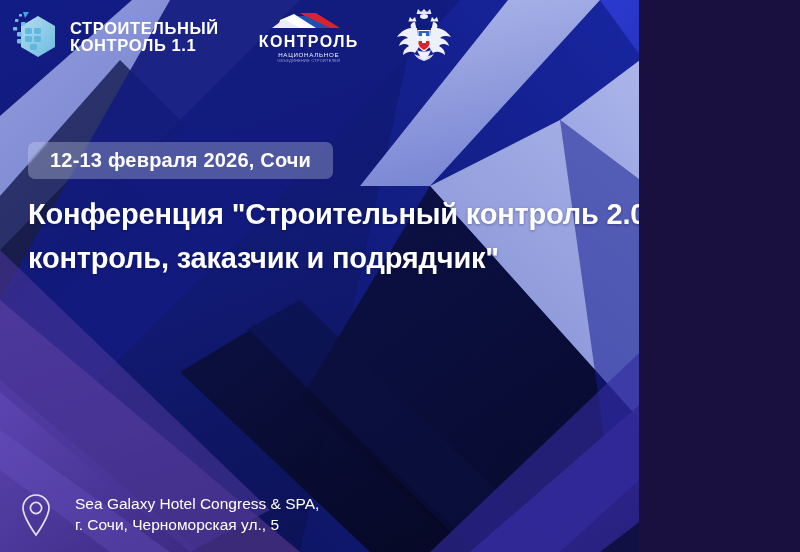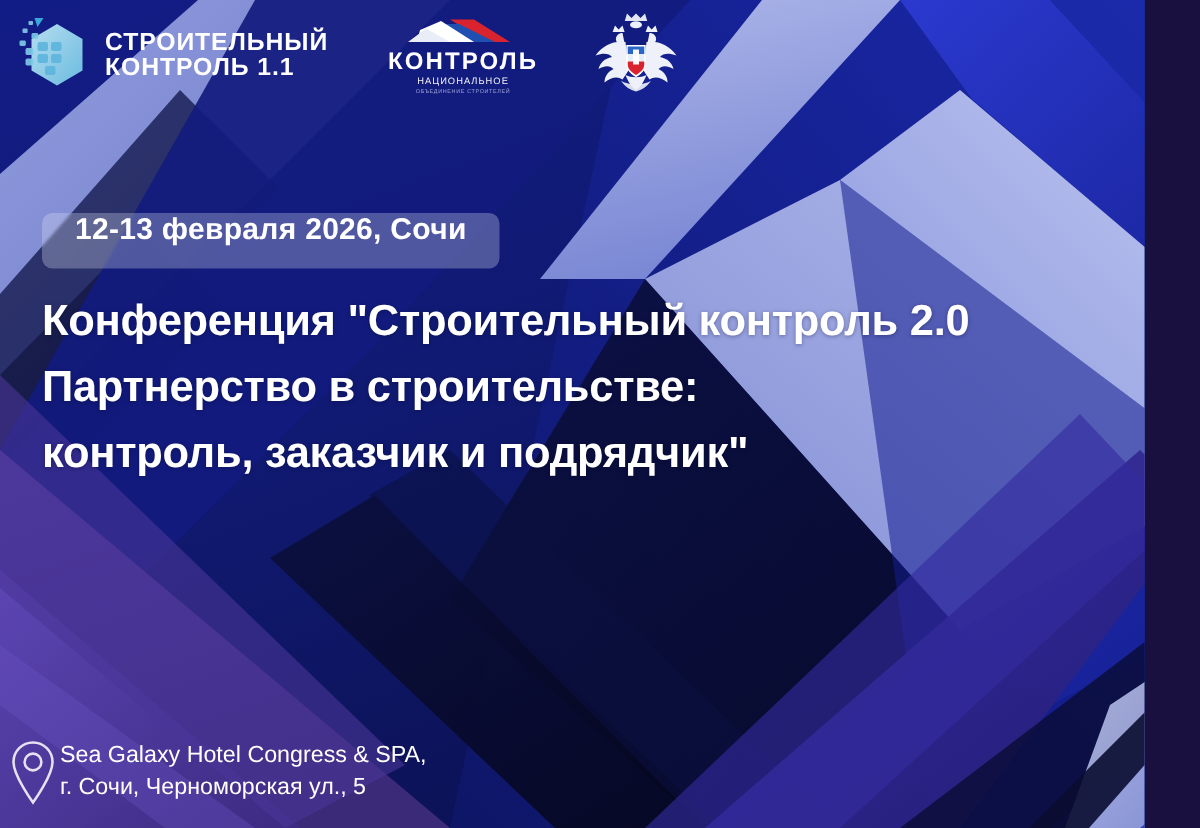--- a/index.html
+++ b/index.html
@@ -7,21 +7,21 @@
     margin: 0;
     padding: 0;
     background: #1a1040;
   }
   body {
     font-family: "Liberation Sans", "DejaVu Sans", sans-serif;
   }
 
   #banner {
     position: relative;
-    width: 763px;
+    width: 639px;
     height: 552px;
     overflow: hidden;
     background: #0c4a6e;
     user-select: none;
   }
 
   
   .bg-layer {
     position: absolute;
     inset: 0;
@@ -109,20 +109,21 @@
   }
 
   
   .date-badge {
     position: absolute;
     left: 28px;
     top: 142px;
     height: 37px;
     padding: 0 22px;
     display: flex;
+    align-items: center;
     border-radius: 7px;
     background: rgba(222, 228, 246, 0.30);
     backdrop-filter: blur(1px);
     z-index: 12;
   }
   .date-badge-text {
     color: #ffffff;
     font-weight: bold;
     font-size: 20px;
     letter-spacing: 0.2px;
@@ -142,25 +143,25 @@
     font-size: 29px;
     line-height: 44px;
     letter-spacing: -0.2px;
     white-space: nowrap;
     text-shadow: 0 1px 3px rgba(5,8,40,.35);
   }
 
   
   .venue {
     position: absolute;
-    left: 4px;
+    left: 18px;
     bottom: 14px;
     display: flex;
     align-items: center;
-    gap: 0;
+    gap: 21px;
     z-index: 12;
   }
   .venue-pin { width: 36px; height: 46px; flex: 0 0 auto; }
   .venue-text {
     display: flex;
     flex-direction: column;
     line-height: 1.35;
     color: #ffffff;
     font-size: 15.5px;
     white-space: nowrap;
@@ -342,21 +343,20 @@
     </div>
 
   </div>
 
   <div class="date-badge">
     <span class="date-badge-text">12-13 февраля 2026, Сочи</span>
   </div>
 
   <div class="title-block">
     <div class="title-line">Конференция "Строительный контроль 2.0</div>
-    <div class="title-line">Партнерство в строительстве:</div>
     <div class="title-line">контроль, заказчик и подрядчик"</div>
   </div>
 
   <div class="venue">
     <svg class="venue-pin" viewBox="0 0 36 46">
       <path d="M18 3 C10.8 3 5 8.8 5 16 c0 9.3 13 27 13 27 s13-17.7 13-27 C31 8.8 25.2 3 18 3 z" fill="none" stroke="#ffffff" stroke-width="1.7" opacity="0.85"></path>
       <circle cx="18" cy="16" r="5.6" fill="none" stroke="#ffffff" stroke-width="1.7" opacity="0.85"></circle>
     </svg>
     <div class="venue-text">
       <span>Sea Galaxy Hotel Congress &amp; SPA,</span>

